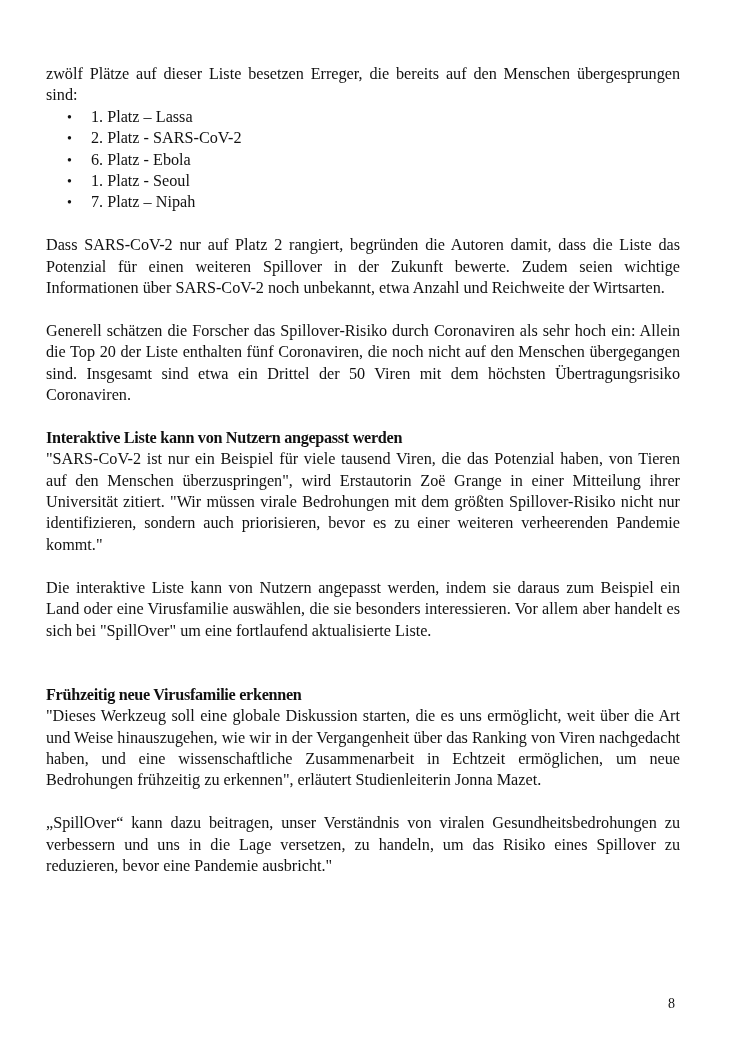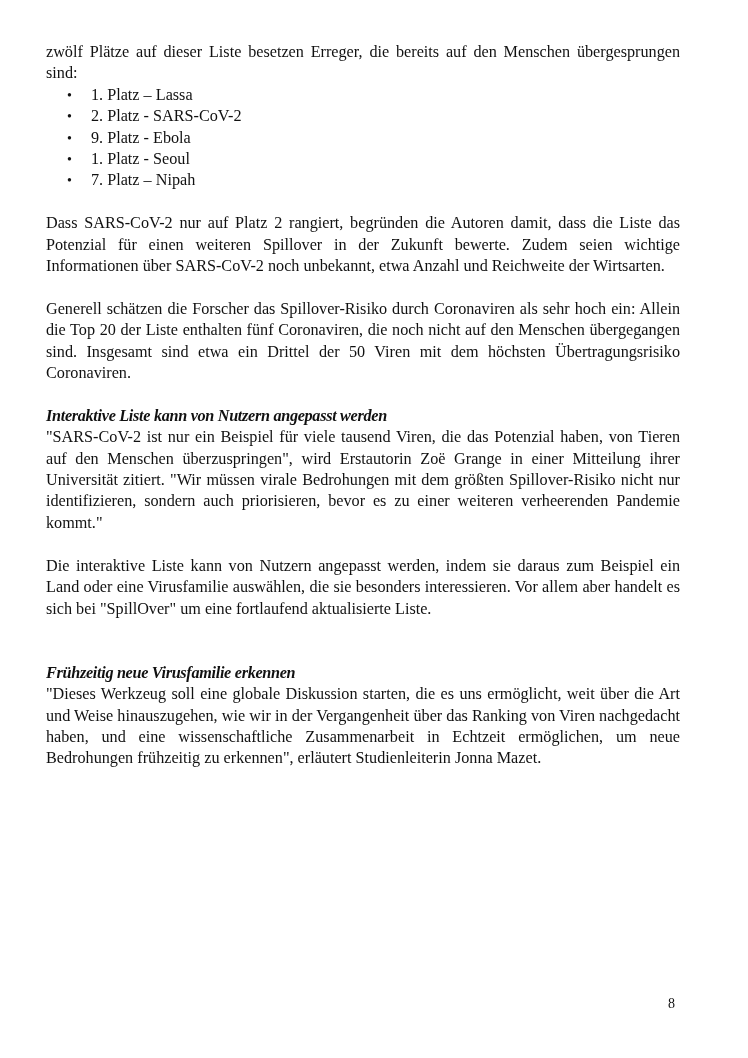--- a/index.html
+++ b/index.html
@@ -11,21 +11,21 @@
       width: 748px;
       height: 1058px;
       position: relative;
       overflow: hidden;
       font-family: "Liberation Serif", "DejaVu Serif", serif;
       color: #111111;
     }
     .page {
       position: absolute;
       left: 46px;
-      top: 42px;
+      top: 64px;
       width: 634px;
       font-size: 16.2px;
       line-height: 21.4px;
     }
     p {
       margin: 0;
       text-align: justify;
     }
     p.last-left {
       text-align-last: left;
@@ -45,21 +45,20 @@
     ul.ranking li .bullet {
       position: absolute;
       left: 0;
       top: 0;
       font-size: 14px;
     }
     h3.subhead {
       margin: 0;
       font-size: 16.2px;
       font-weight: bold;
-      font-style: italic;
       letter-spacing: -0.3px;
       line-height: 21.4px;
     }
     .page-number {
       position: absolute;
       left: 668px;
       top: 996px;
       font-size: 14px;
       font-family: "Liberation Serif", serif;
     }
@@ -75,21 +74,21 @@
     <li>
       <span class="bullet">•</span>
       <span>1. Platz – Lassa</span>
     </li>
     <li>
       <span class="bullet">•</span>
       <span>2. Platz - SARS-CoV-2</span>
     </li>
     <li>
       <span class="bullet">•</span>
-      <span>9. Platz - Ebola</span>
+      <span>6. Platz - Ebola</span>
     </li>
     <li>
       <span class="bullet">•</span>
       <span>1. Platz - Seoul</span>
     </li>
     <li>
       <span class="bullet">•</span>
       <span>7. Platz – Nipah</span>
     </li>
   </ul>
@@ -114,16 +113,17 @@
   <div class="gap"></div>
 
 
   <div class="gap"></div>
 
   <h3 class="subhead">Frühzeitig neue Virusfamilie erkennen</h3>
   <p>"Dieses Werkzeug soll eine globale Diskussion starten, die es uns ermöglicht, weit über die Art und Weise hinauszugehen, wie wir in der Vergangenheit über das Ranking von Viren nachgedacht haben, und eine wissenschaftliche Zusammenarbeit in Echtzeit ermöglichen, um neue Bedrohungen frühzeitig zu erkennen", erläutert Studienleiterin Jonna Mazet.</p>
 
   <div class="gap"></div>
 
+  <p>„SpillOver“ kann dazu beitragen, unser Verständnis von viralen Gesundheitsbedrohungen zu verbessern und uns in die Lage versetzen, zu handeln, um das Risiko eines Spillover zu reduzieren, bevor eine Pandemie ausbricht."</p>
 
 </div>
 
 <div class="page-number">8</div>
 
 </body></html>

